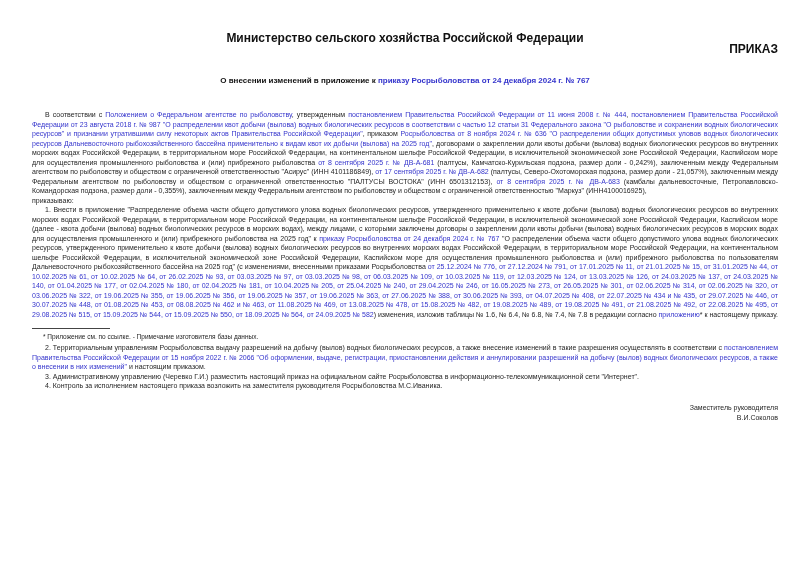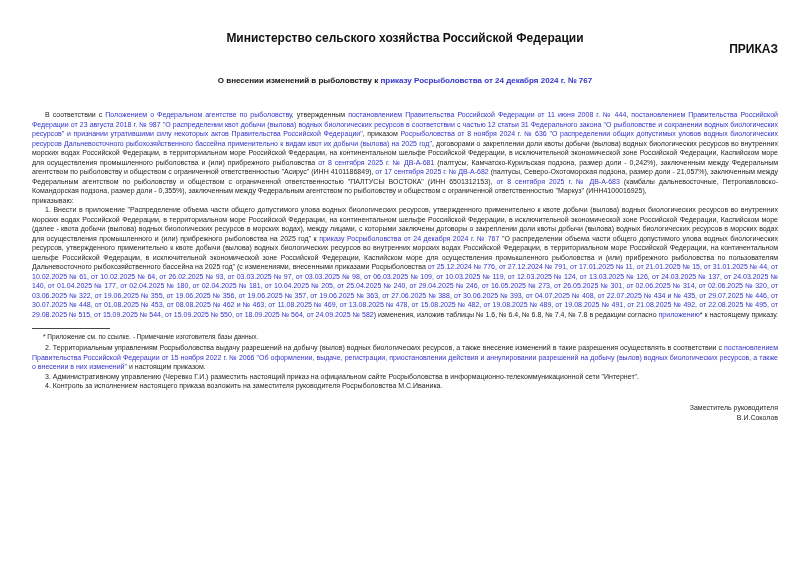--- a/index.html
+++ b/index.html
@@ -87,21 +87,21 @@
 </style>
 </head>
 <body>
 
 <div class="page">
 
   <div class="header-line">Министерство сельского хозяйства Российской Федерации</div>
   <div class="header-line doc-kind">ПРИКАЗ</div>
 
   <div class="doc-title">
-    <span>О внесении изменений в рыболовству к </span><a class="lnk">приказу Росрыболовства от 24 декабря 2024 г. № 767</a>
+    <span>О внесении изменений в приложение к </span><a class="lnk">приказу Росрыболовства от 24 декабря 2024 г. № 767</a>
   </div>
 
   <div class="body-text">
       <p class="indent"><span>В соответствии с </span><a class="lnk">Положением о Федеральном агентстве по рыболовству</a><span>, утвержденным </span><a class="lnk">постановлением Правительства Российской Федерации от 11 июня 2008 г. № 444</a><span>, </span><a class="lnk">постановлением Правительства Российской Федерации от 23 августа 2018 г. № 987 "О распределении квот добычи (вылова) водных биологических ресурсов в соответствии с частью 12 статьи 31 Федерального закона "О рыболовстве и сохранении водных биологических ресурсов" и признании утратившими силу некоторых актов Правительства Российской Федерации"</a><span>, приказом </span><a class="lnk">Росрыболовства от 8 ноября 2024 г. № 636 "О распределении общих допустимых уловов водных биологических ресурсов Дальневосточного рыбохозяйственного бассейна применительно к видам квот их добычи (вылова) на 2025 год"</a><span>, договорами о закреплении доли квоты добычи (вылова) водных биологических ресурсов во внутренних морских водах Российской Федерации, в территориальном море Российской Федерации, на континентальном шельфе Российской Федерации, в исключительной экономической зоне Российской Федерации, Каспийском море для осуществления промышленного рыболовства и (или) прибрежного рыболовства </span><a class="lnk">от 8 сентября 2025 г. № ДВ-А-681</a><span> (палтусы, Камчатско-Курильская подзона, размер доли - 0,242%), заключенным между Федеральным агентством по рыболовству и обществом с ограниченной ответственностью "Асирус" (ИНН 4101186849), </span><a class="lnk">от 17 сентября 2025 г. № ДВ-А-682</a><span> (палтусы, Северо-Охотоморская подзона, размер доли - 21,057%), заключенным между Федеральным агентством по рыболовству и обществом с ограниченной ответственностью "ПАЛТУСЫ ВОСТОКА" (ИНН 6501312153), </span><a class="lnk">от 8 сентября 2025 г. № ДВ-А-683</a><span> (камбалы дальневосточные, Петропавловско-Командорская подзона, размер доли - 0,355%), заключенным между Федеральным агентством по рыболовству и обществом с ограниченной ответственностью "Маркуз" (ИНН4100016925),</span></p>
       <p class="no-indent"><span>приказываю:</span></p>
       <p class="indent"><span>1. Внести в приложение "Распределение объема части общего допустимого улова водных биологических ресурсов, утвержденного применительно к квоте добычи (вылова) водных биологических ресурсов во внутренних морских водах Российской Федерации, в территориальном море Российской Федерации, на континентальном шельфе Российской Федерации, в исключительной экономической зоне Российской Федерации, Каспийском море (далее - квота добычи (вылова) водных биологических ресурсов в морских водах), между лицами, с которыми заключены договоры о закреплении доли квоты добычи (вылова) водных биологических ресурсов в морских водах для осуществления промышленного и (или) прибрежного рыболовства на 2025 год" к </span><a class="lnk">приказу Росрыболовства от 24 декабря 2024 г. № 767</a><span> "О распределении объема части общего допустимого улова водных биологических ресурсов, утвержденного применительно к квоте добычи (вылова) водных биологических ресурсов во внутренних морских водах Российской Федерации, в территориальном море Российской Федерации, на континентальном шельфе Российской Федерации, в исключительной экономической зоне Российской Федерации, Каспийском море для осуществления промышленного рыболовства и (или) прибрежного рыболовства по пользователям Дальневосточного рыбохозяйственного бассейна на 2025 год" (с изменениями, внесенными приказами Росрыболовства </span><a class="lnk">от 25.12.2024 № 776, от 27.12.2024 № 791, от 17.01.2025 № 11, от 21.01.2025 № 15, от 31.01.2025 № 44, от 10.02.2025 № 61, от 10.02.2025 № 64, от 26.02.2025 № 93, от 03.03.2025 № 97, от 03.03.2025 № 98, от 06.03.2025 № 109, от 10.03.2025 № 119, от 12.03.2025 № 124, от 13.03.2025 № 126, от 24.03.2025 № 137, от 24.03.2025 № 140, от 01.04.2025 № 177, от 02.04.2025 № 180, от 02.04.2025 № 181, от 10.04.2025 № 205, от 25.04.2025 № 240, от 29.04.2025 № 246, от 16.05.2025 № 273, от 26.05.2025 № 301, от 02.06.2025 № 314, от 02.06.2025 № 320, от 03.06.2025 № 322, от 19.06.2025 № 355, от 19.06.2025 № 356, от 19.06.2025 № 357, от 19.06.2025 № 363, от 27.06.2025 № 388, от 30.06.2025 № 393, от 04.07.2025 № 408, от 22.07.2025 № 434 и № 435, от 29.07.2025 № 446, от 30.07.2025 № 448, от 01.08.2025 № 453, от 08.08.2025 № 462 и № 463, от 11.08.2025 № 469, от 13.08.2025 № 478, от 15.08.2025 № 482, от 19.08.2025 № 489, от 19.08.2025 № 491, от 21.08.2025 № 492, от 22.08.2025 № 495, от 29.08.2025 № 515, от 15.09.2025 № 544, от 15.09.2025 № 550, от 18.09.2025 № 564, от 24.09.2025 № 582</a><span>) изменения, изложив таблицы № 1.6, № 6.4, № 6.8, № 7.4, № 7.8 в редакции согласно </span><a class="lnk">приложению</a><span>* к настоящему приказу.</span></p>
     </div>
 
   <div class="footnote-block">
     <div class="footnote-rule"></div>

